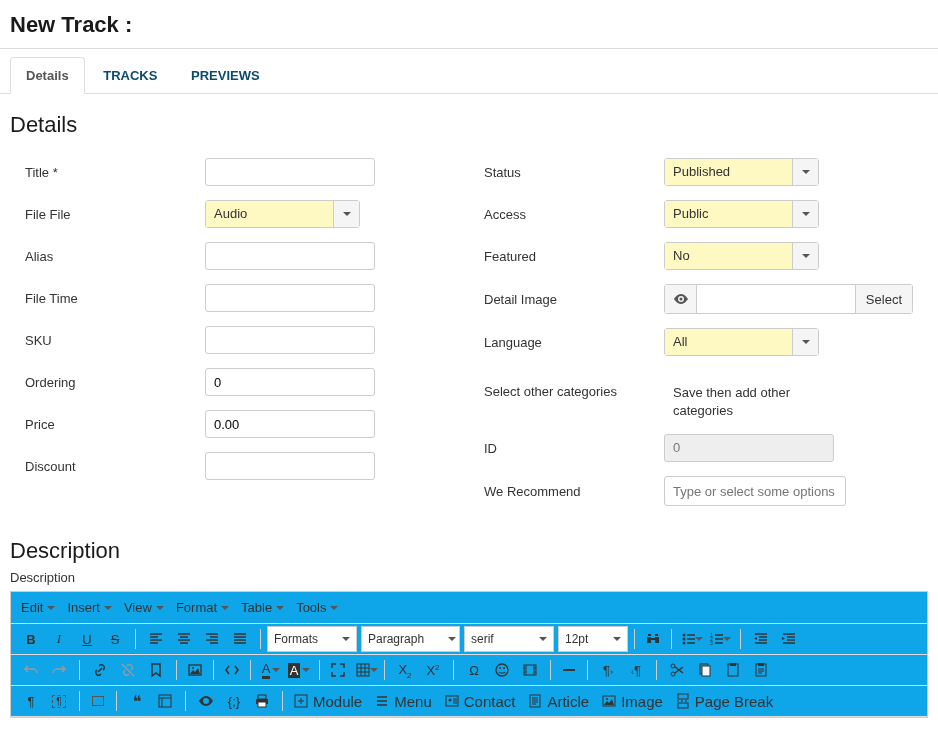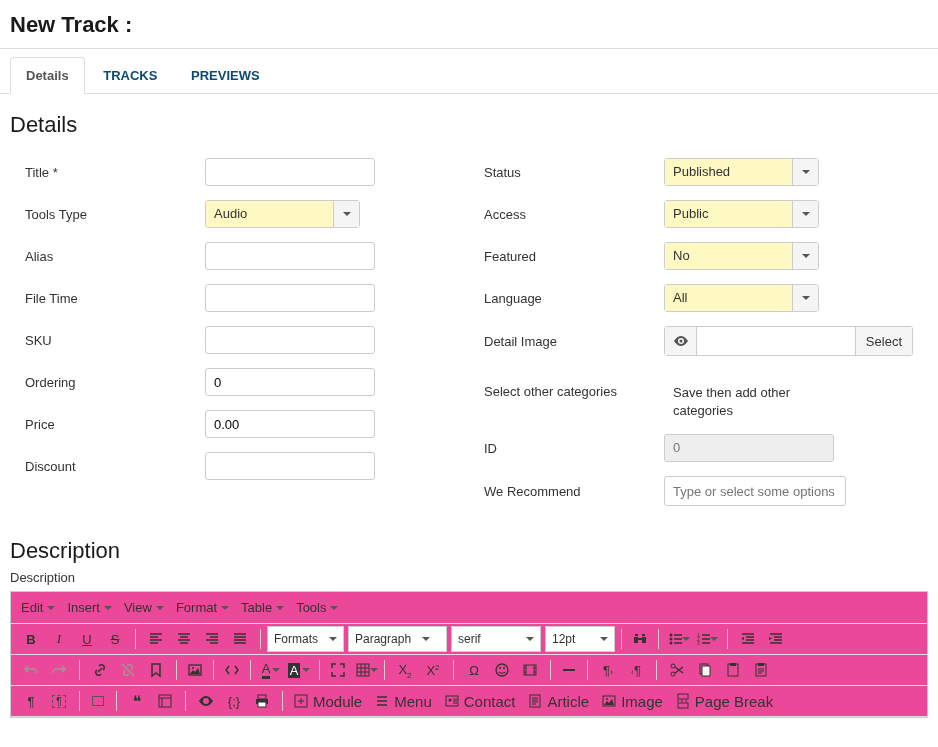--- a/index.html
+++ b/index.html
@@ -129,21 +129,21 @@
     padding: 0 8px;
     font-size: 13px;
     color: #999;
   }
   .note { font-size: 13px; color: #333; line-height: 1.4; }
 
   .desc-label { padding: 0 10px 6px; font-size: 13px; }
   .editor {
     margin: 0 10px;
     border: 1px solid #ccc;
-    background: #ec4899;
+    background: #0ea5e9;
   }
   .menubar, .toolbar-row {
     display: flex;
     align-items: center;
     flex-wrap: wrap;
     border-bottom: 1px solid #ddd;
     padding: 2px 4px;
     min-height: 30px;
   }
   .menu-item {
@@ -178,21 +178,21 @@
   }
   .tb-combo {
     height: 26px;
     border: 1px solid #ccc;
     background: #fff;
     display: flex;
     align-items: center;
     padding: 0 6px;
     font-size: 12px;
     margin: 0 2px;
-    gap: 7px;
+    gap: 20px;
   }
   .tb-combo .caret-down { margin-left: 4px; }
   .tb-btn-label {
     height: 26px;
     display: flex;
     align-items: center;
     padding: 0 6px;
     font-size: 15px;
     cursor: pointer;
     gap: 4px;
@@ -214,21 +214,21 @@
 <div class="section-title">Details</div>
 
 <div class="form-row">
 
   <div class="col">
     <div class="field">
       <label>Title *</label>
       <input class="text-input" style="">
     </div>
     <div class="field">
-      <label>Tools Type</label>
+      <label>File File</label>
       <div class="select-wrap">
         <div class="val">Audio</div>
         <div class="caret-btn">
             <div class="caret-down"></div>
           </div>
       </div>
     </div>
     <div class="field">
       <label>Alias</label>
       <input class="text-input" style="">
@@ -277,40 +277,40 @@
     <div class="field">
       <label>Featured</label>
       <div class="select-wrap">
         <div class="val">No</div>
         <div class="caret-btn">
             <div class="caret-down"></div>
           </div>
       </div>
     </div>
     <div class="field">
+      <label>Detail Image</label>
+      <div class="img-picker">
+        <div class="eye">
+          <svg class="ico" viewBox="0 0 16 16">
+              <path fill="#555" d="M8 3C4 3 1 8 1 8s3 5 7 5 7-5 7-5-3-5-7-5zm0 8a3 3 0 110-6 3 3 0 010 6zm0-4.5a1.5 1.5 0 100 3 1.5 1.5 0 000-3z"></path>
+            </svg>
+        </div>
+        <div class="path"></div>
+        <div class="sel-btn">Select</div>
+      </div>
+    </div>
+    <div class="field">
       <label>Language</label>
       <div class="select-wrap">
         <div class="val">All</div>
         <div class="caret-btn">
             <div class="caret-down"></div>
           </div>
       </div>
     </div>
-    <div class="field">
-      <label>Detail Image</label>
-      <div class="img-picker">
-        <div class="eye">
-          <svg class="ico" viewBox="0 0 16 16">
-              <path fill="#555" d="M8 3C4 3 1 8 1 8s3 5 7 5 7-5 7-5-3-5-7-5zm0 8a3 3 0 110-6 3 3 0 010 6zm0-4.5a1.5 1.5 0 100 3 1.5 1.5 0 000-3z"></path>
-            </svg>
-        </div>
-        <div class="path"></div>
-        <div class="sel-btn">Select</div>
-      </div>
-    </div>
     <div class="field" style="align-items:flex-start;margin-top:28px;">
       <label>Select other categories</label>
       <div class="note" style="width:170px;margin-left:9px;">Save then add other categories</div>
     </div>
     <div class="field">
       <label>ID</label>
       <div class="readonly-input">0</div>
     </div>
     <div class="field">
       <label>We Recommend</label>

